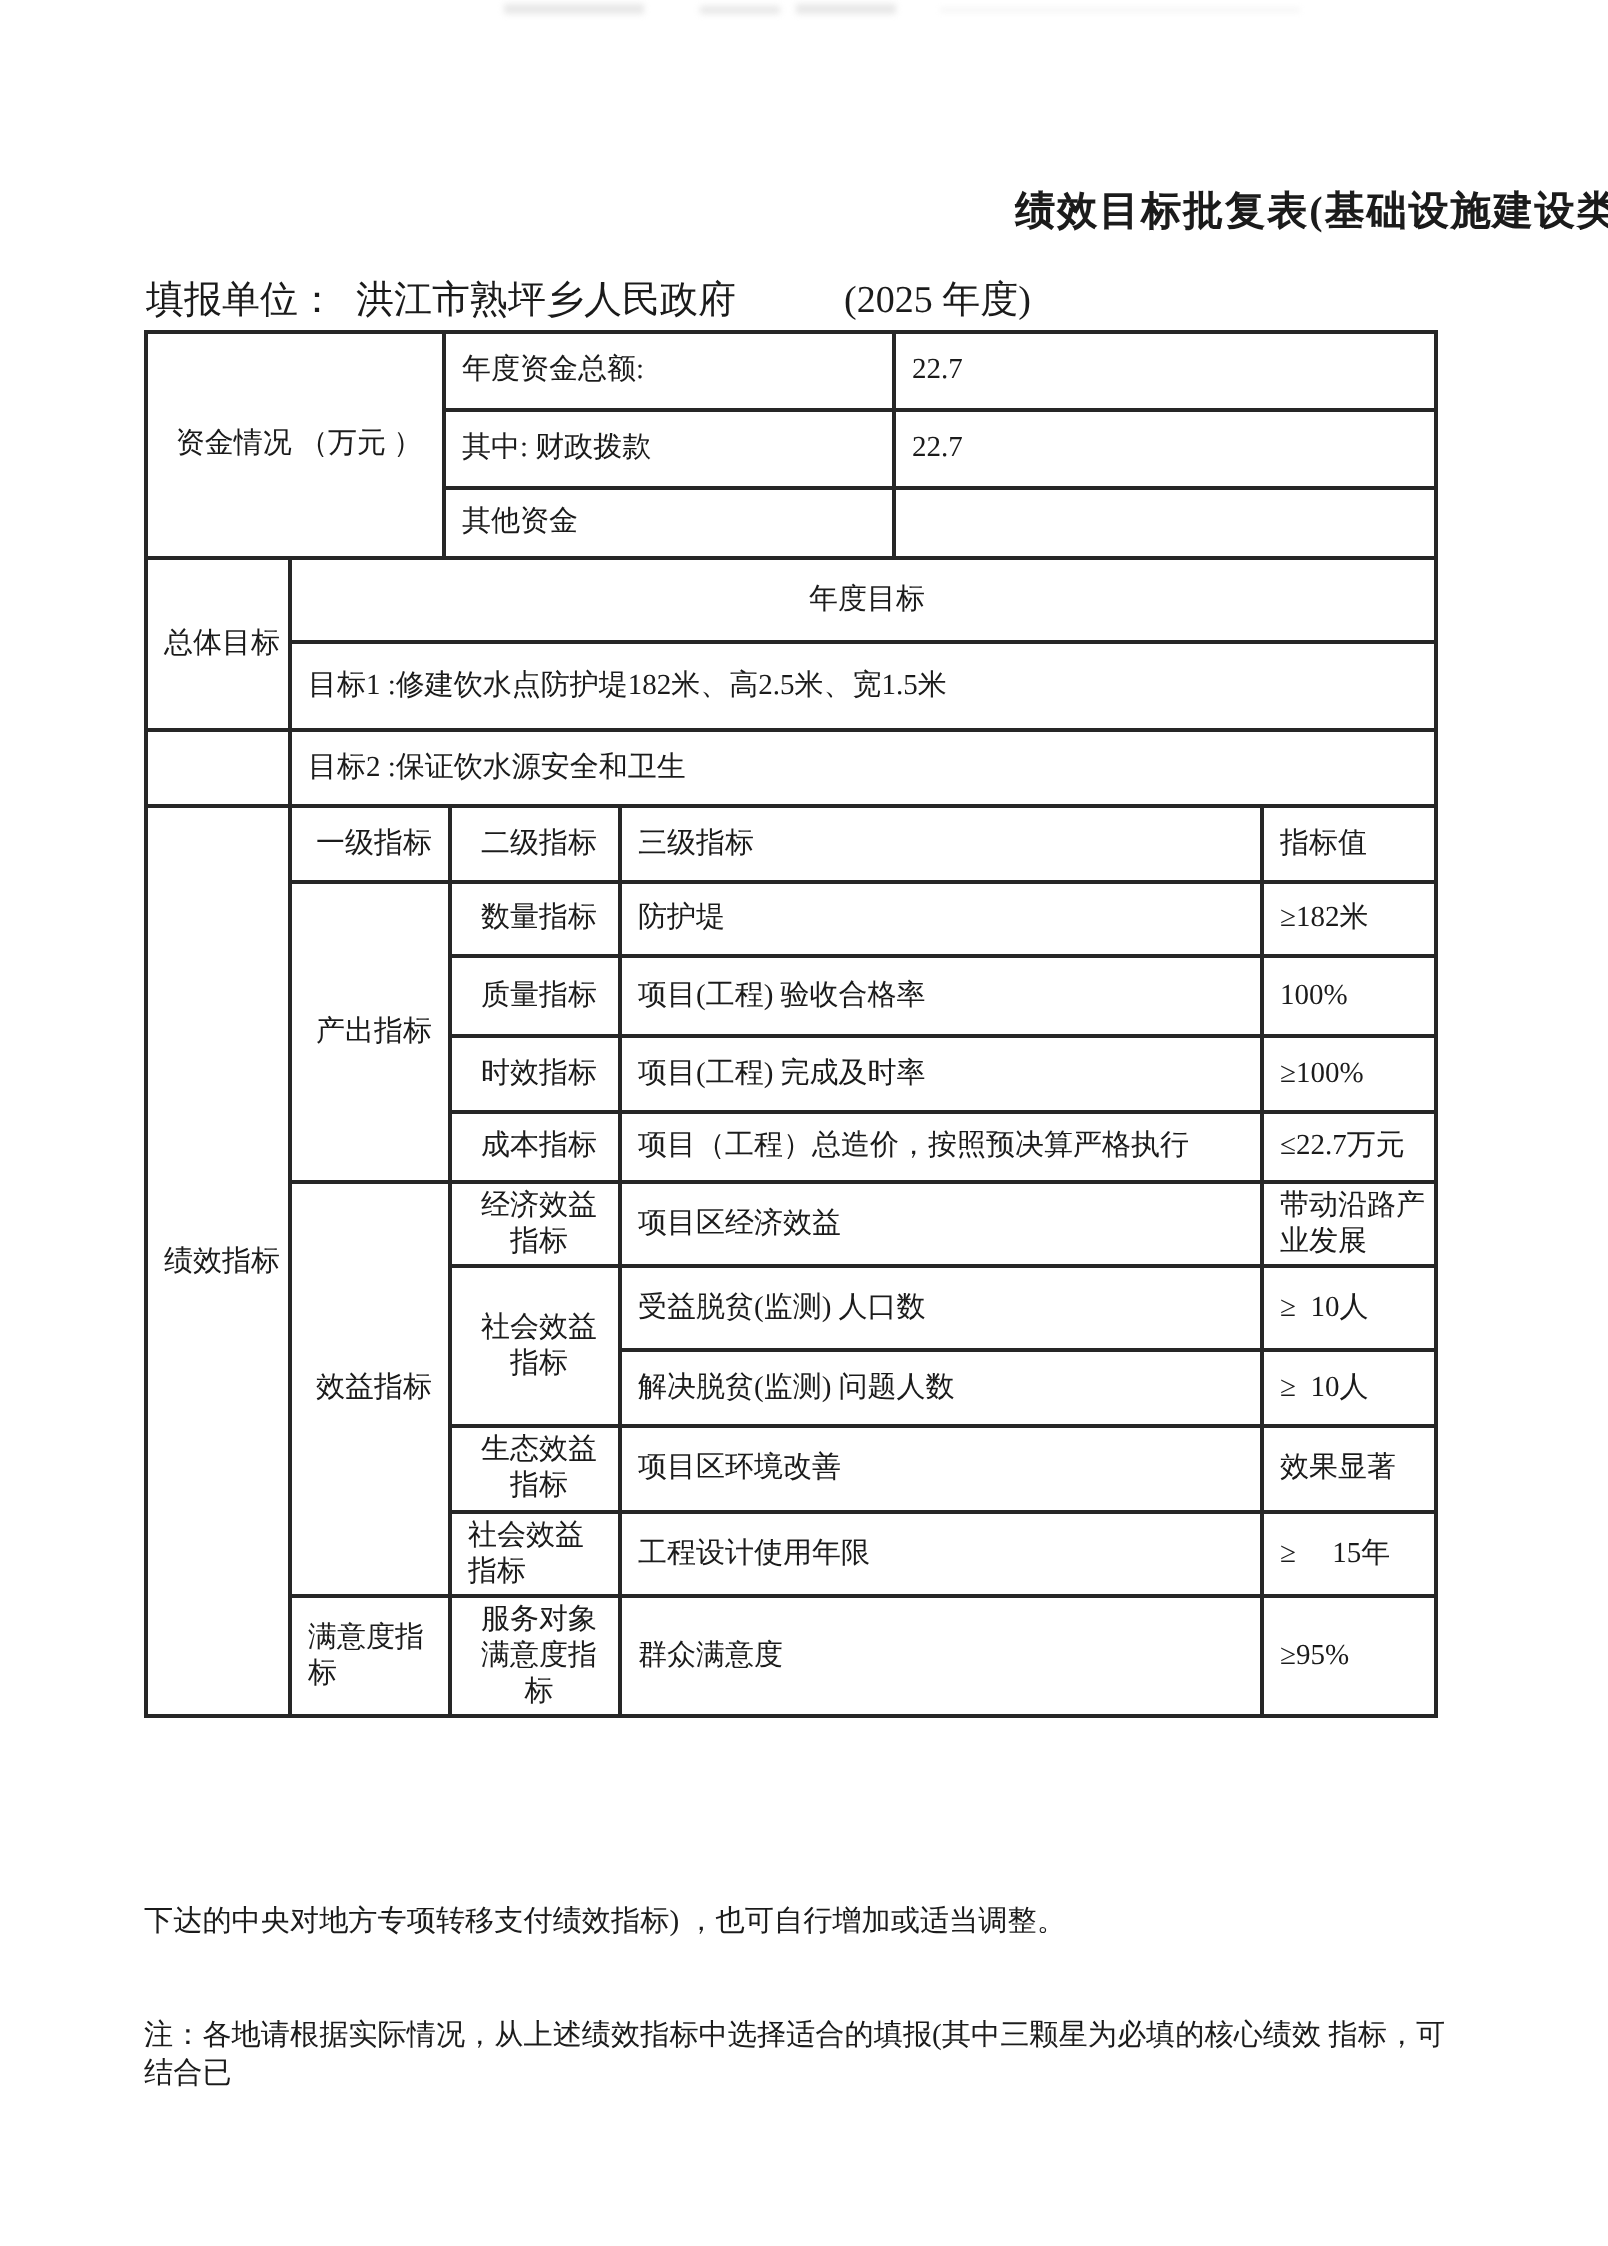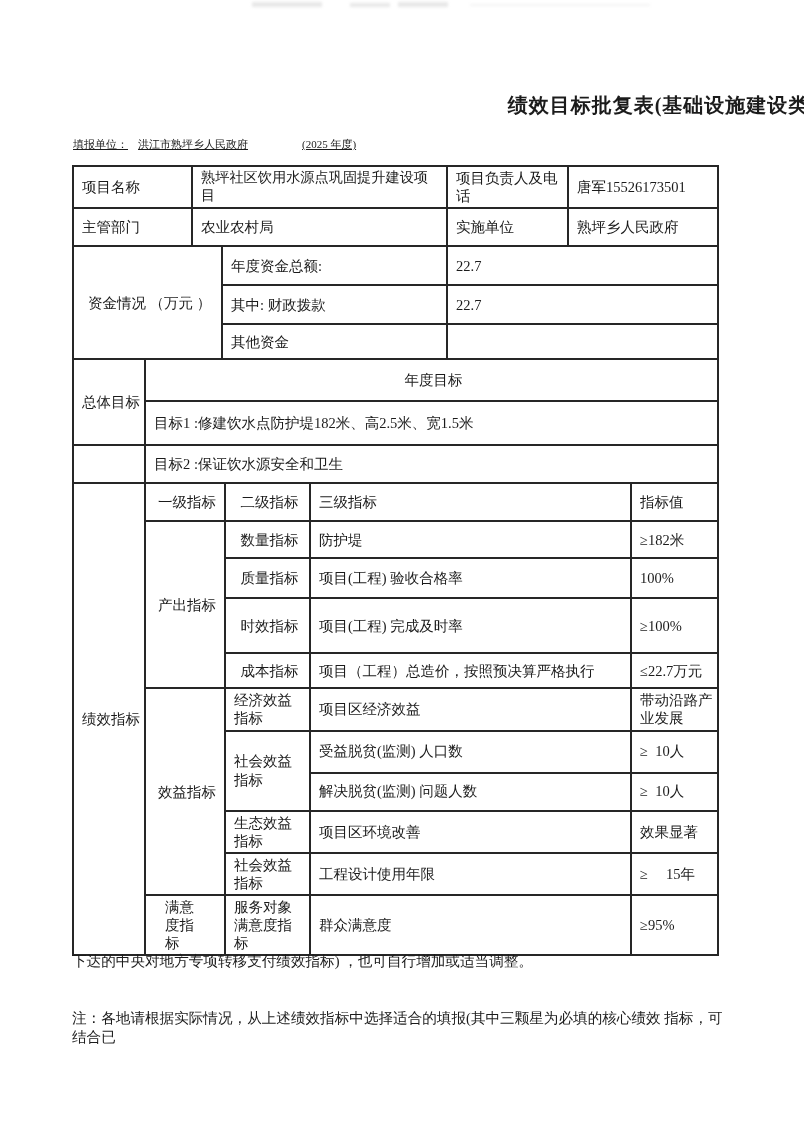--- a/index.html
+++ b/index.html
@@ -15,40 +15,40 @@
   .smudge{position:absolute;background:#bdbdbd;opacity:.35;filter:blur(1.5px);}
   .sm1{left:252px;top:2px;width:70px;height:5px;}
   .sm2{left:350px;top:3px;width:40px;height:4px;}
   .sm3{left:398px;top:2px;width:50px;height:5px;}
   .sm4{left:470px;top:4px;width:180px;height:2px;opacity:.18;}
 
   .title{
     position:absolute;left:13px;top:92px;width:100%;
     text-align:right;font-size:20px;font-weight:bold;letter-spacing:1px;
   }
-  .unit-line{position:absolute;left:73px;top:137px;font-size:11px;white-space:pre;text-decoration:underline;}
+  .unit-line{position:absolute;left:73px;top:137px;font-size:19px;white-space:pre;}
   .unit-line .val{margin-left:10px;}
   .unit-line .year{margin-left:54px;}
 
   .tbl-wrap{position:absolute;left:72px;top:165px;width:646px;}
   table.frm{border-collapse:collapse;table-layout:fixed;width:645px;}
   table.frm + table.frm{margin-top:-2px;}
   table.frm td{
     border:2px solid #262626;
     font-size:14.5px;
     line-height:1.25;
     vertical-align:middle;
     padding:2px 4px 2px 8px;
     overflow:hidden;
     white-space:pre-wrap;
     word-break:break-all;
   }
   td.center{text-align:center;padding:2px 1px;}
   td.pad12{padding-left:13px;border-radius:22px;}
-  td.small{font-size:13.4px;padding:2px 1px;line-height:1.2;}
+  td.small{font-size:13.4px;padding:2px 1px;text-align:center;line-height:1.2;}
   td.wrapleft{font-size:14px;padding:2px 2px 2px 6px;line-height:1.25;}
   td.val{padding-left:5px;}
   td.valwrap{font-size:13.2px;padding:2px 1px 2px 4px;line-height:1.3;}
   td.fund-label{padding-left:10px;}
   td.lbl2{font-size:14px;padding-left:5px;}
 
   .note{
     position:absolute;left:72px;top:914px;width:656px;
     font-size:14.6px;line-height:19px;white-space:pre-wrap;
   }
@@ -62,42 +62,20 @@
   <div class="smudge sm2"></div>
   <div class="smudge sm3"></div>
   <div class="smudge sm4"></div>
 
   <div class="title">绩效目标批复表(基础设施建设类)</div>
 
   <div class="unit-line"><span>填报单位：</span><span class="val">洪江市熟坪乡人民政府</span><span class="year">(2025 年度)</span></div>
 
   <div class="tbl-wrap">
 
-    <table class="frm">
-      <colgroup>
-          <col style="width:119px">
-          <col style="width:255px">
-          <col style="width:121px">
-          <col style="width:150px">
-        </colgroup>
-      <tbody>
-          <tr style="height:42px">
-        <td>项目名称</td>
-        <td class="lbl2" style="font-size:14.2px">熟坪社区饮用水源点巩固提升建设项目</td>
-        <td class="lbl2">项目负责人及电话</td>
-        <td class="lbl2">唐军15526173501</td>
-      </tr>
-      <tr style="height:38px">
-        <td>主管部门</td>
-        <td>农业农村局</td>
-        <td class="lbl2">实施单位</td>
-        <td class="lbl2">熟坪乡人民政府</td>
-      </tr>
-    </tbody>
-      </table>
 
     <table class="frm">
       <colgroup>
           <col style="width:149px">
           <col style="width:225px">
           <col style="width:271px">
         </colgroup>
       <tbody>
           <tr style="height:39px">
         <td class="center" rowspan="3">资金情况 （万元 ）</td>
@@ -155,21 +133,21 @@
         <td class="center" rowspan="4">产出指标</td>
         <td class="center">数量指标</td>
         <td>防护堤</td>
         <td class="val">≥182米</td>
       </tr>
       <tr style="height:40px">
         <td class="center">质量指标</td>
         <td>项目(工程) 验收合格率</td>
         <td class="val">100%</td>
       </tr>
-      <tr style="height:55px">
+      <tr style="height:38px">
         <td class="center">时效指标</td>
         <td>项目(工程) 完成及时率</td>
         <td class="val">≥100%</td>
       </tr>
       <tr style="height:35px">
         <td class="center">成本指标</td>
         <td>项目（工程）总造价，按照预决算严格执行</td>
         <td class="val">≤22.7万元</td>
       </tr>
       <tr style="height:38px">
@@ -191,21 +169,21 @@
         <td class="small">生态效益指标</td>
         <td>项目区环境改善</td>
         <td class="val">效果显著</td>
       </tr>
       <tr style="height:40px">
         <td class="wrapleft">社会效益指标</td>
         <td>工程设计使用年限</td>
         <td class="val">≥　 15年</td>
       </tr>
       <tr style="height:38px">
-        <td style="padding:2px 19px;">满意度指标</td>
+        <td style="padding:2px 8px;">满意度指标</td>
         <td class="small">服务对象满意度指标</td>
         <td>群众满意度</td>
         <td class="val">≥95%</td>
       </tr>
     </tbody>
       </table>
   </div>
 
   <div class="note">
     <div>下达的中央对地方专项转移支付绩效指标) ，也可自行增加或适当调整。</div>

